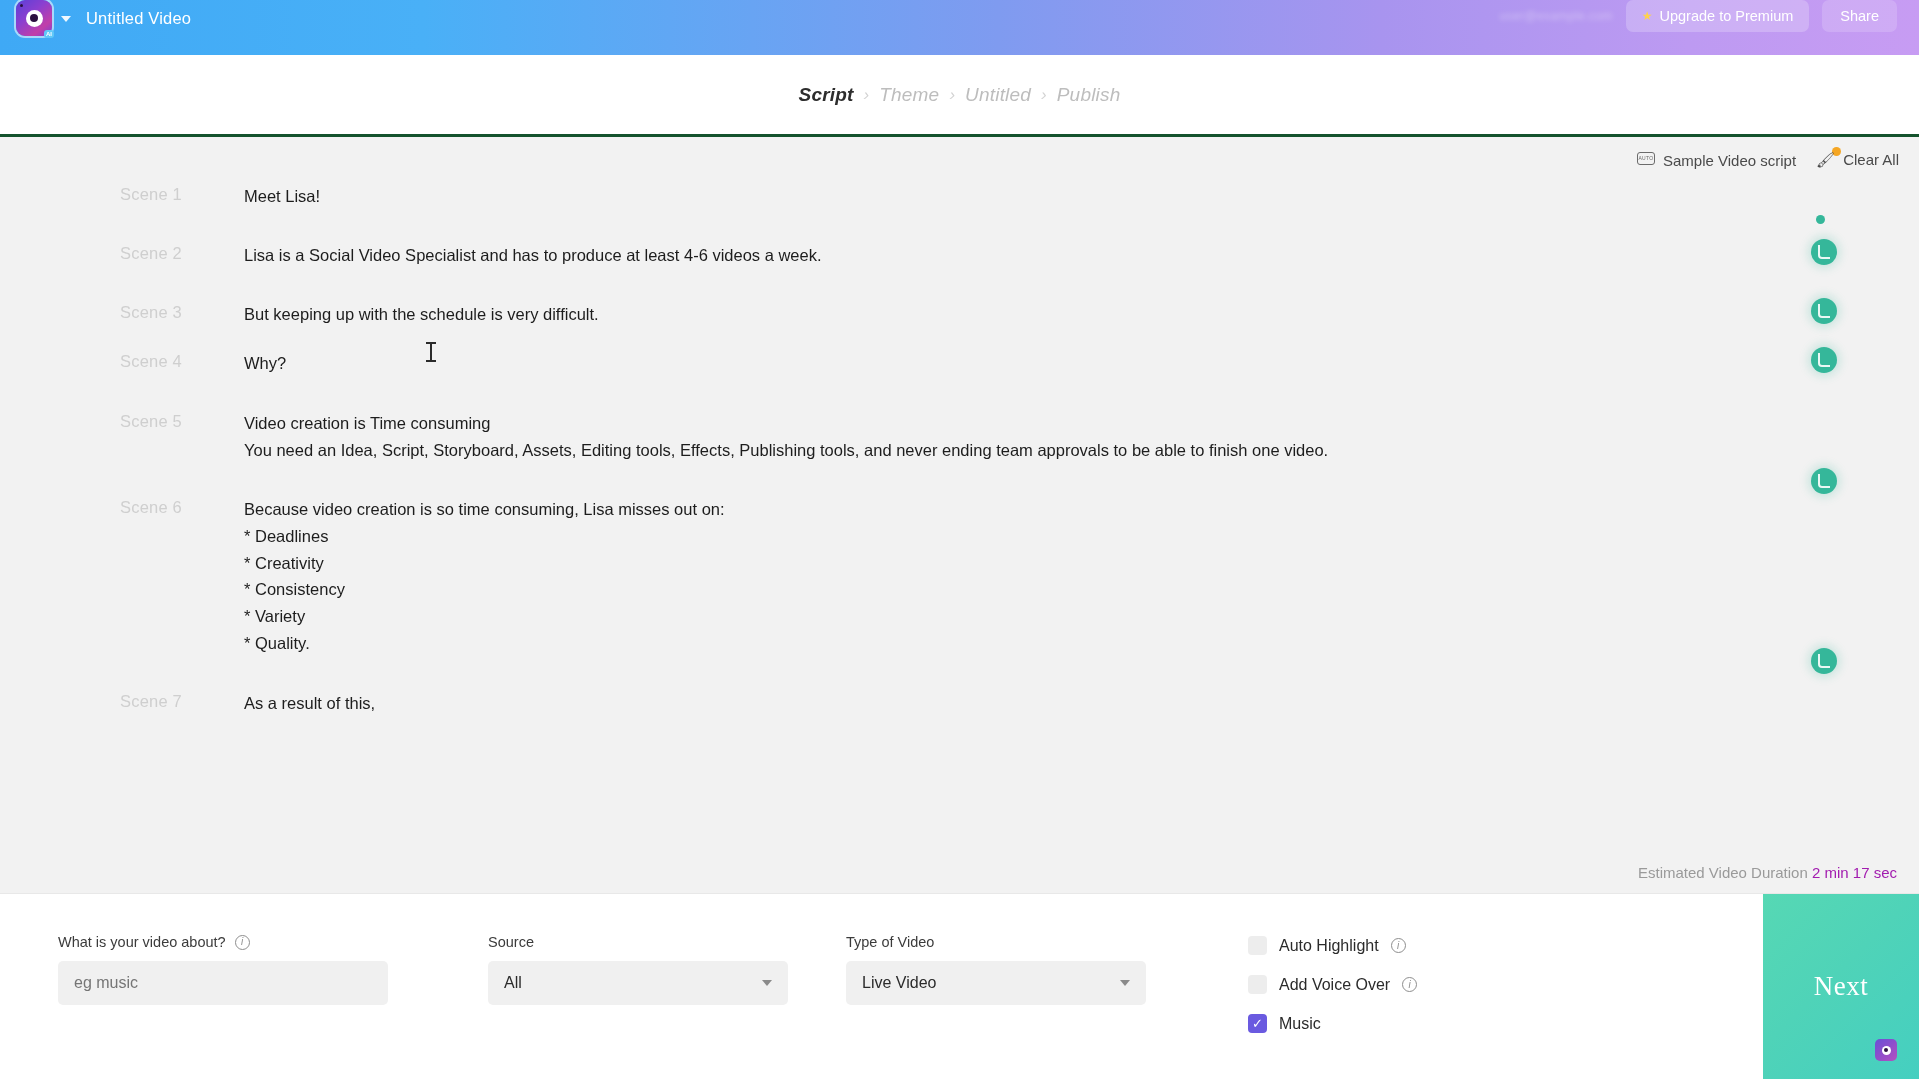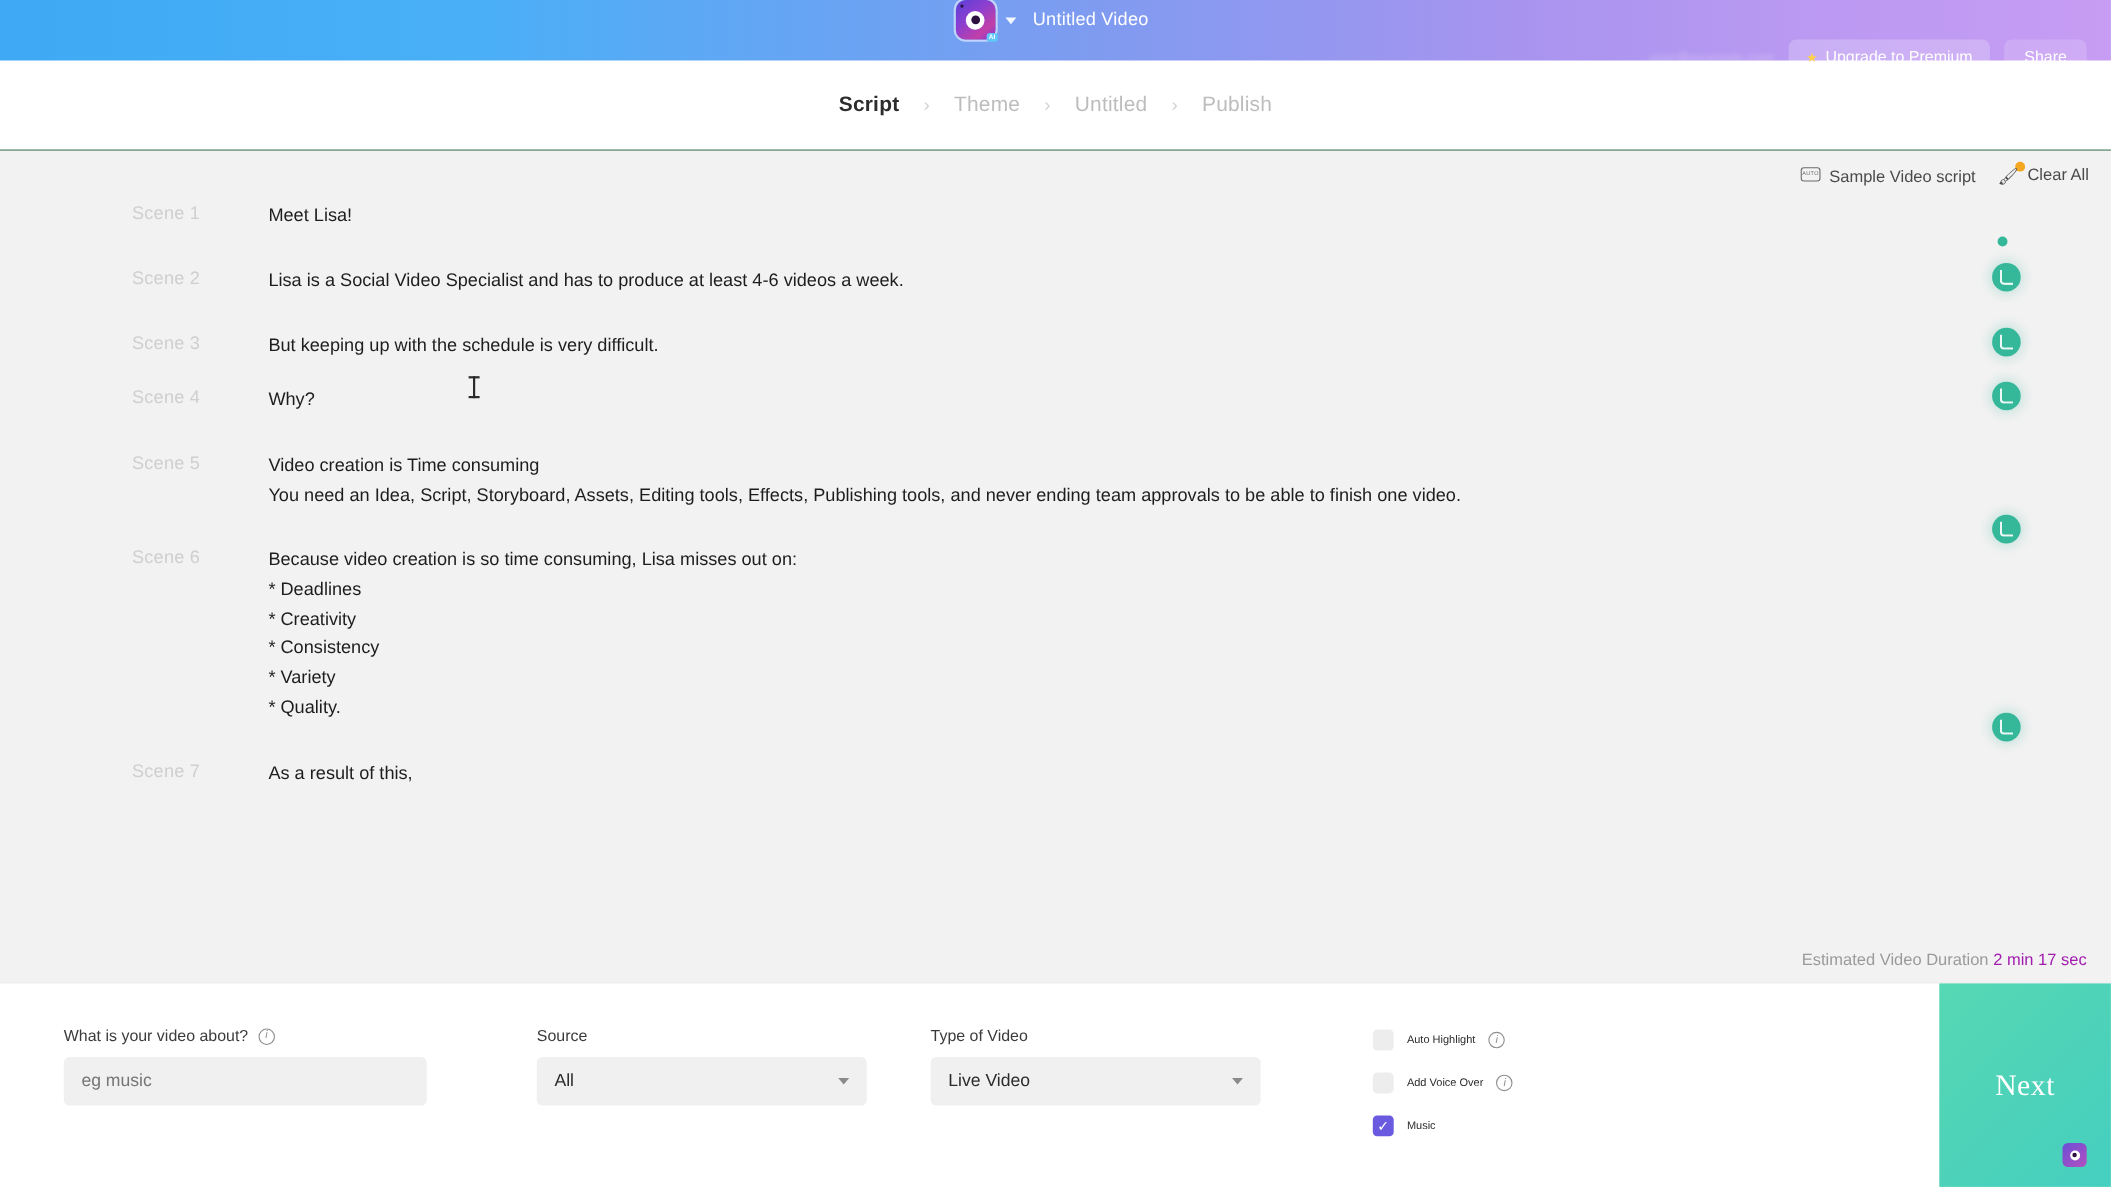--- a/index.html
+++ b/index.html
@@ -9,23 +9,22 @@
     font-family: "Liberation Sans", sans-serif;
     background: #ffffff;
   }
 
   
   .topbar {
     position: relative;
     height: 55px;
     background: linear-gradient(90deg, #3fa9f5 0%, #49b0f7 22%, #7f9bf0 52%, #a894ef 72%, #bd9af2 88%, #c79cf3 100%);
     display: flex;
-    align-items: center;
+    align-items: flex-start;
     padding: 0 22px 0 16px;
-    flex-direction: column;
   }
   .logo-wrap { display: flex; align-items: center; gap: 9px; }
   .logo {
     position: relative;
     width: 36px; height: 36px;
     border-radius: 9px;
     background: linear-gradient(140deg, #5b3fd6 0%, #8b3fd0 40%, #c13fa8 75%, #7b3fd6 100%);
     box-shadow: 0 0 0 2px rgba(255,255,255,.55);
     display: flex; align-items: center; justify-content: center;
   }
@@ -80,22 +79,23 @@
     background: rgba(255,255,255,.17);
     color: #fff; font-size: 14.5px;
     padding: 8px 18px; border-radius: 7px;
   }
 
   
   .steps {
     height: 82px;
     background: #fff;
     display: flex; align-items: center; justify-content: center;
-    gap: 22px;
-    border-bottom: 1px solid #14532d;
+    gap: 10px;
+    border-bottom: 3px solid #14532d;
+    font-style: italic;
   }
   .step { font-size: 19px; color: #bdbdbd; letter-spacing: .2px; }
   .step.active { color: #2d2d2d; font-weight: bold; }
   .step-sep { color: #d3d3d3; font-size: 17px; }
 
   
   .script-area {
     position: relative;
     height: calc(1079px - 55px - 83px - 185px);
     background: #f2f2f2;
@@ -228,21 +228,21 @@
   .check-row { display: flex; align-items: center; gap: 12px; }
   .cbox {
     width: 19px; height: 19px; border-radius: 4px;
     background: #ededed;
   }
   .cbox.checked {
     background: #6a5ae0;
     display:flex; align-items:center; justify-content:center;
     color: #fff; font-size: 13px; line-height:1;
   }
-  .check-label { font-size: 10px; color: #2b2b2b; }
+  .check-label { font-size: 16px; color: #2b2b2b; }
 
   .next-btn {
     position: absolute;
     right: 0; top: 0;
     width: 156px; height: 185px;
     background: linear-gradient(135deg, #56d8b4 0%, #4fd3b8 45%, #45cfc0 100%);
     display:flex; align-items:center; justify-content:center;
     color: #fff; font-size: 27px; letter-spacing: .5px; font-family: Liberation Serif, serif;
   }
   .next-badge {

